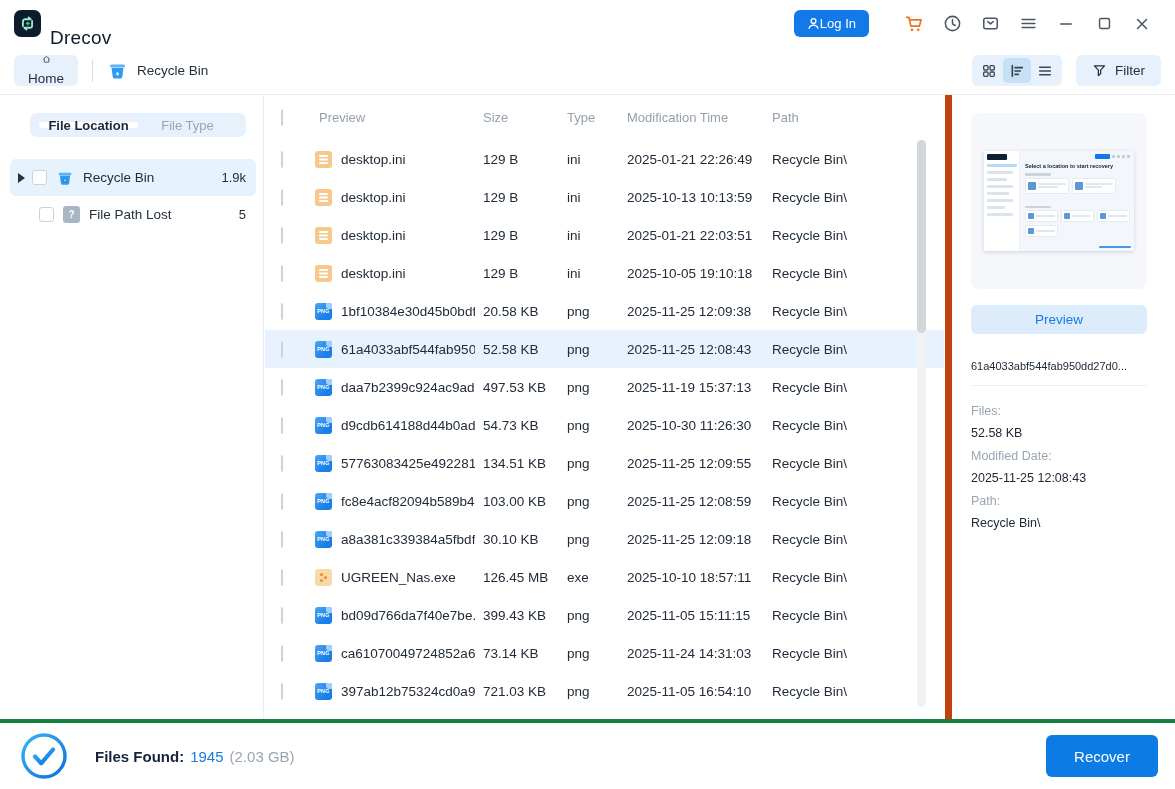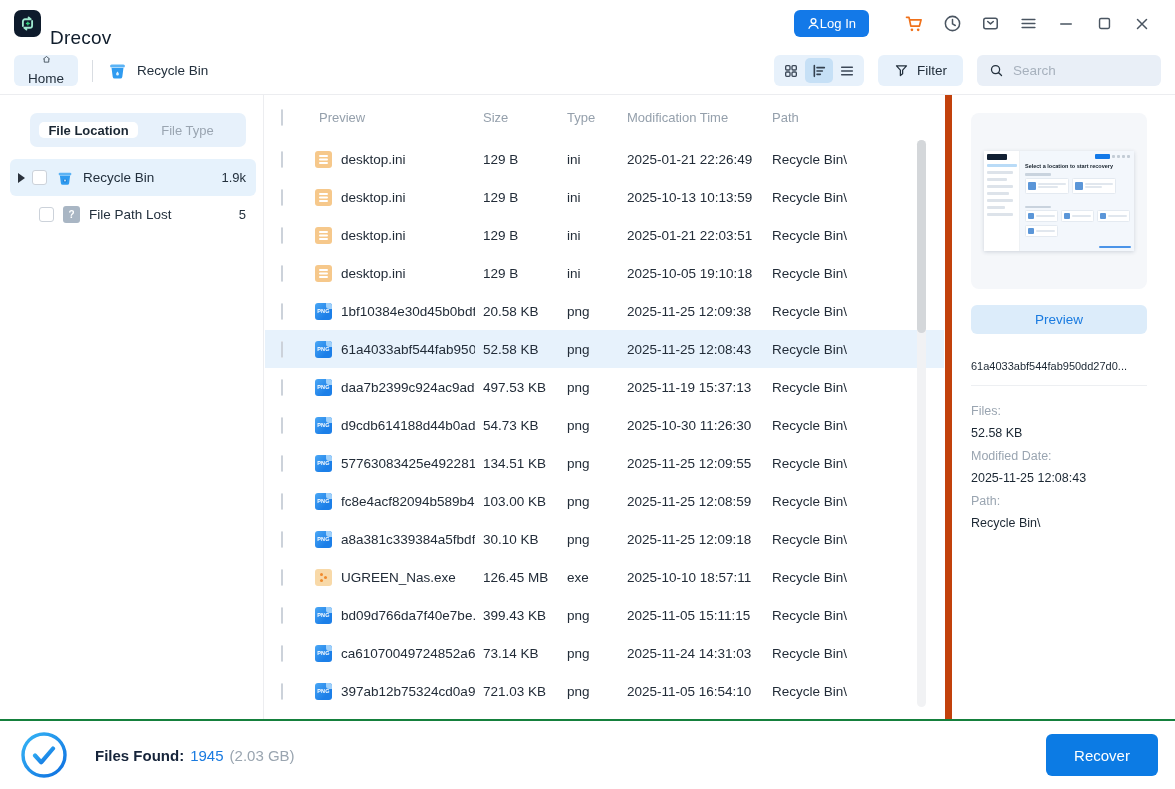--- a/index.html
+++ b/index.html
@@ -28,21 +28,21 @@
   .filter-btn { display:flex; align-items:center; gap:8px; background:#e7f1fb; border:none; border-radius:6px; height:31px; padding:0 16px; font-size:13.5px; color:#23303d; font-family:inherit; cursor:pointer; }
   .search-box { display:flex; align-items:center; gap:9px; background:#e9eff7; border-radius:6px; height:31px; width:184px; padding:0 12px; }
   .search-box input { border:none; background:transparent; outline:none; font-size:13.5px; font-family:inherit; color:#23303d; width:130px; }
   .search-box input::placeholder { color:#a7b1bd; }
 
   
   .content { position:absolute; top:95px; left:0; width:1175px; height:624px; background:#fff; }
 
   
   .sidebar { position:absolute; left:0; top:0; width:264px; height:624px; border-right:1px solid #ecedf0; }
-  .side-tabs { position:absolute; left:30px; top:18px; width:216px; height:34px; background:#e7f1fb; border-radius:7px; display:flex; padding:9px; }
+  .side-tabs { position:absolute; left:30px; top:18px; width:216px; height:24px; background:#e7f1fb; border-radius:7px; display:flex; padding:9px; }
   .side-tab { flex:1; display:flex; align-items:center; justify-content:center; font-size:13px; color:#9aa5b1; border-radius:5px; cursor:pointer; }
   .side-tab.active { background:#fff; color:#1b2733; font-weight:700; }
   .tree { position:absolute; left:10px; top:64px; width:246px; }
   .tree-row { height:37px; display:flex; align-items:center; border-radius:6px; padding:0 10px 0 8px; cursor:pointer; }
   .tree-row.sel { background:#e6f2fc; }
   .caret { width:0; height:0; border-left:7px solid #2a323c; border-top:5px solid transparent; border-bottom:5px solid transparent; margin-right:7px; }
   .caret-space { width:14px; margin-right:7px; }
   .cb { width:15px; height:15px; border:1.5px solid #ccd2da; border-radius:3px; background:#fff; flex:none; }
   .tree-ic { margin:0 0 0 9px; display:flex; }
   .tree-label { font-size:13.5px; color:#23303d; margin-left:9px; flex:1; white-space:nowrap; }
@@ -91,21 +91,21 @@
   .mini-bars { flex:1; } .mini-bars b { display:block; height:2px; background:#e1e7ee; border-radius:1px; margin:1.5px 0; }
   .mini-link { position:absolute; right:4px; bottom:3px; width:32px; height:2.5px; background:#4b94e8; border-radius:1px; }
   .preview-btn { position:absolute; left:19px; top:210px; width:176px; height:29px; background:#dcecfa; color:#1a7be0; border:none; border-radius:6px; font-size:13.5px; font-family:inherit; cursor:pointer; }
   .d-filename { position:absolute; left:19px; top:265px; width:192px; font-size:11px; color:#1b2733; white-space:nowrap; }
   .d-sep { position:absolute; left:19px; top:290px; width:176px; height:1px; background:#edeff2; }
   .d-meta { position:absolute; left:19px; top:300px; width:192px; }
   .d-label { font-size:12.5px; color:#9aa5b1; margin-top:9px; }
   .d-value { font-size:12.5px; color:#1b2733; margin-top:8px; }
 
   
-  .footer { position:absolute; left:0; top:719px; width:1175px; height:70px; background:#fff; border-top:2px solid #15803d; display:flex; align-items:center; padding:0 17px 0 20px; }
+  .footer { position:absolute; left:0; top:719px; width:1175px; height:70px; background:#fff; border-top:4px solid #15803d; display:flex; align-items:center; padding:0 17px 0 20px; }
   .check-badge { width:48px; height:48px; display:flex; }
   .ff-text { margin-left:27px; font-size:15px; display:flex; align-items:baseline; gap:6px; }
   .ff-label { font-weight:700; color:#16243a; }
   .ff-count { color:#1a7be0; }
   .ff-size { color:#9aa5b0; }
   .recover-btn { margin-left:auto; width:112px; height:42px; background:#0c7be4; color:#fff; border:none; border-radius:6px; font-size:15px; font-family:inherit; cursor:pointer; }
 
   svg { display:block; }
 </style>
 </head>
@@ -211,27 +211,20 @@
             <path d="M4 6.5h16 M4 12h16 M4 17.5h16" stroke="#3c4858" stroke-width="2.2" stroke-linecap="round"></path>
           </svg>
       </span>
     </div>
     <button class="filter-btn">
       <svg width="15" height="15" viewBox="0 0 24 24">
           <path d="M4 4.5h16l-6.2 7v5.8L10.2 20v-8.5z" fill="none" stroke="#23303d" stroke-width="2" stroke-linejoin="round"></path>
         </svg>
       <span>Filter</span>
     </button>
-    <div class="search-box">
-      <svg width="15" height="15" viewBox="0 0 24 24">
-          <circle cx="10.5" cy="10.5" r="6.5" fill="none" stroke="#23303d" stroke-width="2"></circle>
-          <path d="M15.5 15.5 20 20" stroke="#23303d" stroke-width="2" stroke-linecap="round"></path>
-        </svg>
-      <input type="text" placeholder="Search" style="">
-    </div>
   </div>
 </div>
 
 <div class="content">
 
   <aside class="sidebar">
     <div class="side-tabs">
       <span class="side-tab active">File Location</span>
       <span class="side-tab">File Type</span>
     </div>

